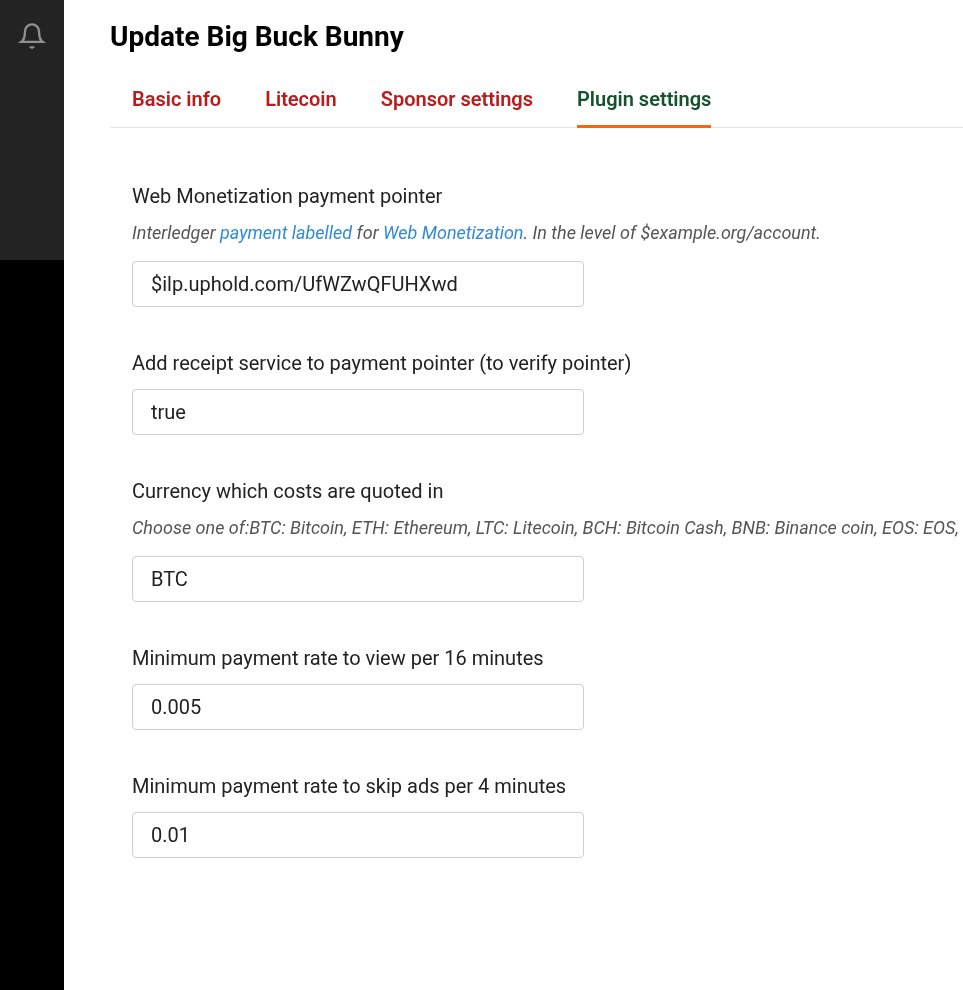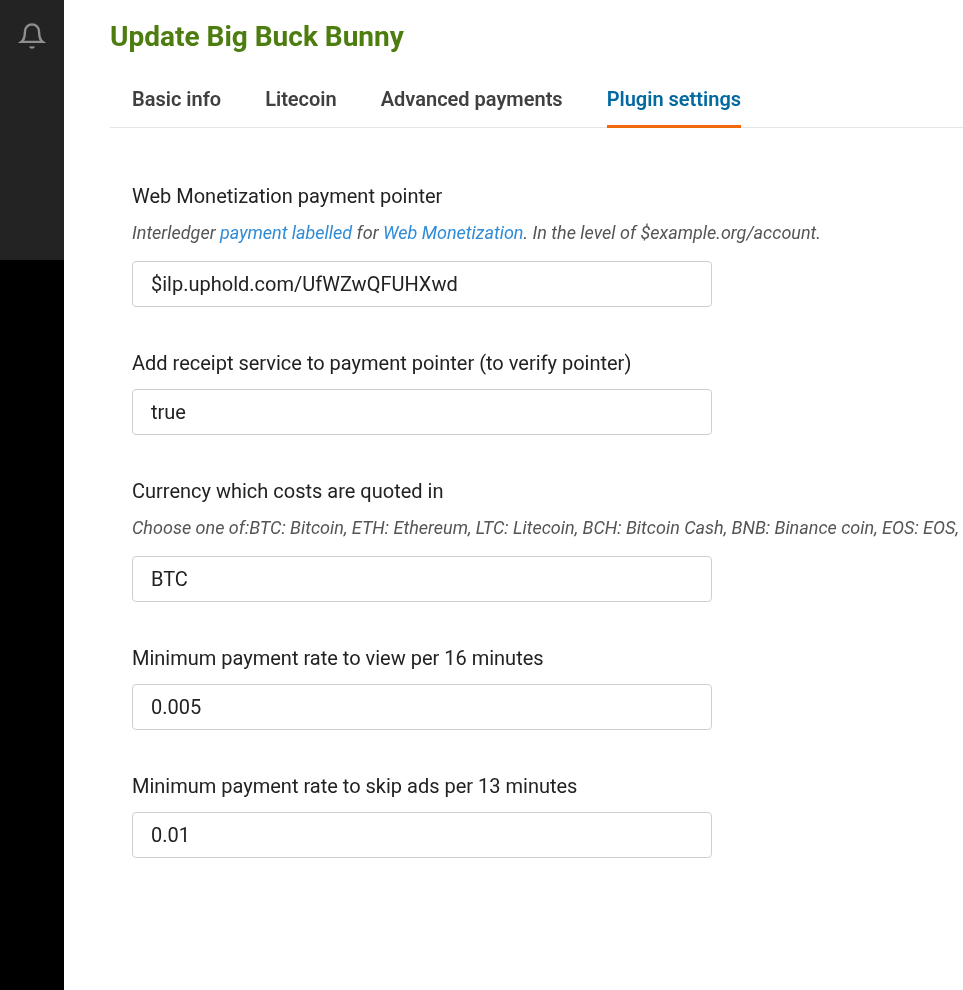--- a/index.html
+++ b/index.html
@@ -38,41 +38,41 @@
     height: 178px;
   }
   .main {
     flex: 1;
     padding: 20px 0 40px 46px;
     overflow: hidden;
   }
   .page-title {
     font-size: 28px;
     font-weight: 700;
-    color: #4d7c0f;
+    color: #000000;
     margin-bottom: 34px;
   }
   .tabs {
     display: flex;
     border-bottom: 1px solid #e5e5e5;
     gap: 44px;
     margin-bottom: 56px;
     padding-left: 22px;
   }
   .tab {
     font-size: 20px;
     font-weight: 600;
-    color: #404040;
+    color: #b91c1c;
     padding: 0 0 14px 0;
     cursor: pointer;
     border-bottom: 3px solid transparent;
     margin-bottom: -1px;
   }
   .tab.active {
-    color: #0369a1;
+    color: #14532d;
     border-bottom: 3px solid #f1680d;
   }
   .form {
     padding-left: 22px;
   }
   .field {
     margin-bottom: 44px;
   }
   .field-label {
     font-size: 20px;
@@ -86,21 +86,21 @@
     margin-bottom: 18px;
     white-space: nowrap;
   }
   .field-help .link {
     color: #2f8bd6;
     font-style: italic;
     text-decoration: none;
     cursor: pointer;
   }
   .input {
-    width: 580px;
+    width: 452px;
     height: 46px;
     border: 1px solid #cfcfcf;
     border-radius: 4px;
     padding: 0 18px;
     font-size: 20px;
     color: #222;
     background: #fff;
     font-family: inherit;
   }
 </style>
@@ -118,21 +118,21 @@
   </div>
   <div class="sidebar-mid"></div>
 </div>
 
 <div class="main">
   <h1 class="page-title">Update Big Buck Bunny</h1>
 
   <div class="tabs">
     <div class="tab">Basic info</div>
     <div class="tab">Litecoin</div>
-    <div class="tab">Advanced payments</div>
+    <div class="tab">Sponsor settings</div>
     <div class="tab active">Plugin settings</div>
   </div>
 
   <div class="form">
 
     <div class="field">
       <div class="field-label">Web Monetization payment pointer</div>
       <div class="field-help">
         <span>Interledger </span><a class="link">payment labelled</a><span> for </span><a class="link">Web Monetization</a><span>. In the level of $example.org/account.</span>
       </div>
@@ -149,18 +149,18 @@
       <div class="field-help">Choose one of:BTC: Bitcoin, ETH: Ethereum, LTC: Litecoin, BCH: Bitcoin Cash, BNB: Binance coin, EOS: EOS, Bahraini dinar, BMD: Bermudan dollar, BRL: Brailian real, CAD: Canadian dollar, CHF: Swiss Franc, CLP: Ch</div>
       <input class="input" type="text" value="BTC" style="">
     </div>
 
     <div class="field">
       <div class="field-label">Minimum payment rate to view per 16 minutes</div>
       <input class="input" type="text" value="0.005" style="">
     </div>
 
     <div class="field">
-      <div class="field-label">Minimum payment rate to skip ads per 13 minutes</div>
+      <div class="field-label">Minimum payment rate to skip ads per 4 minutes</div>
       <input class="input" type="text" value="0.01" style="">
     </div>
 
   </div>
 </div>
 
 </body></html>

